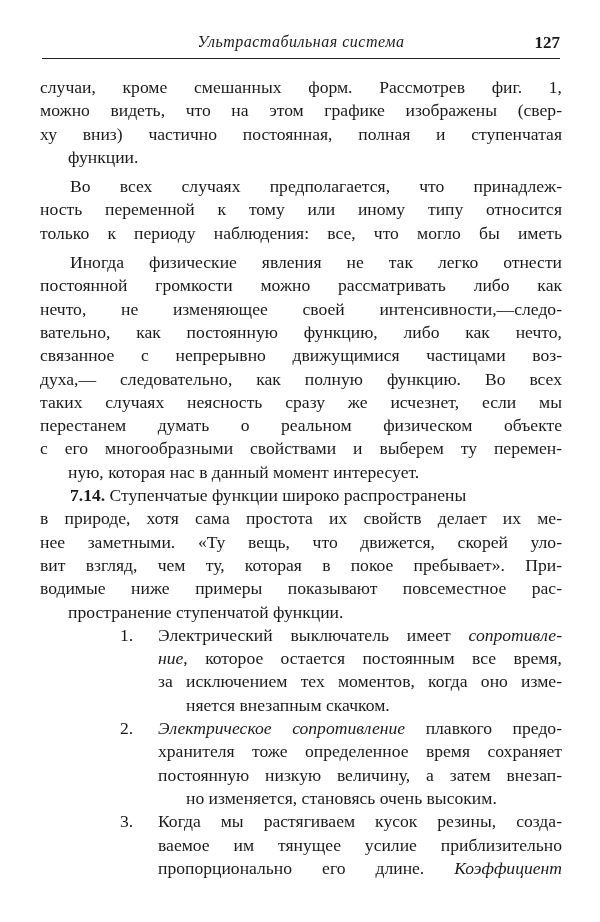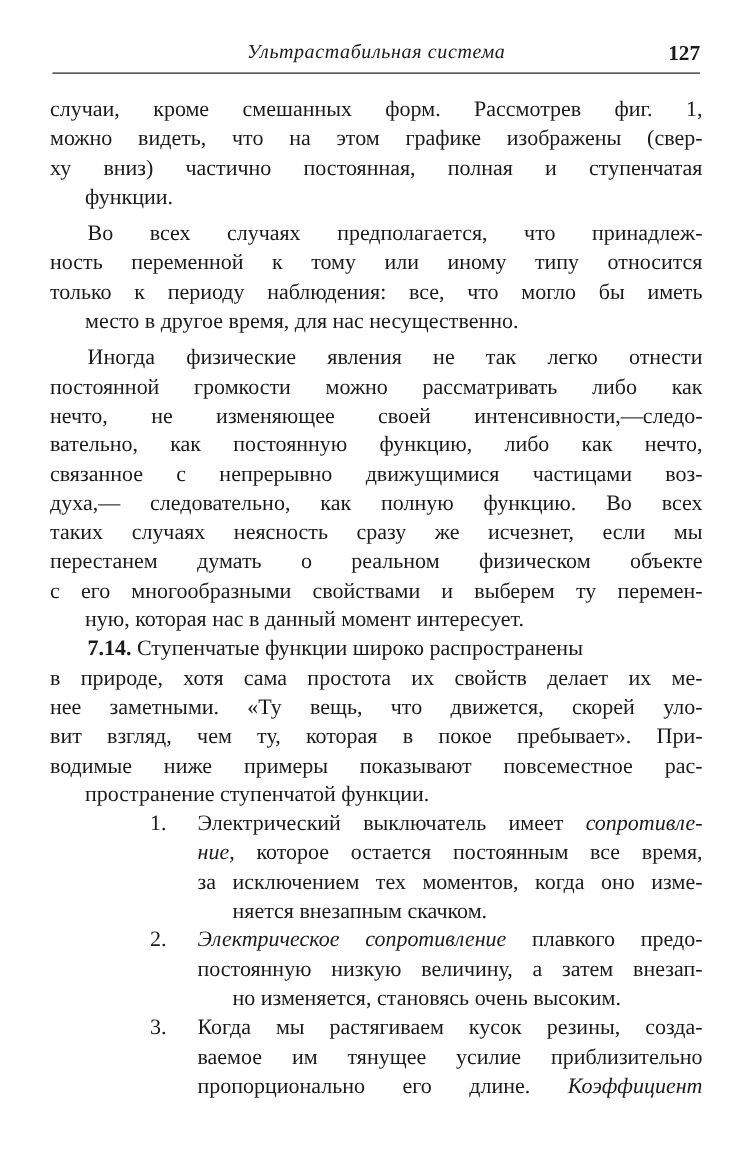--- a/index.html
+++ b/index.html
@@ -42,21 +42,20 @@
       <span class="line">можно видеть, что на этом графике изображены (свер-</span>
       <span class="line">ху вниз) частично постоянная, полная и ступенчатая</span>
       <span class="line last">функции.</span>
     </div>
     <div class="para-gap"></div>
 
     <div>
       <span class="line indent">Во всех случаях предполагается, что принадлеж-</span>
       <span class="line">ность переменной к тому или иному типу относится</span>
       <span class="line">только к периоду наблюдения: все, что могло бы иметь</span>
-      <span class="line last">место в другое время, для нас несущественно.</span>
     </div>
     <div class="para-gap"></div>
 
     <div>
       <span class="line indent">Иногда физические явления не так легко отнести</span>
       <span class="line">постоянной громкости можно рассматривать либо как</span>
       <span class="line">нечто, не изменяющее своей интенсивности,—следо-</span>
       <span class="line">вательно, как постоянную функцию, либо как нечто,</span>
       <span class="line">связанное с непрерывно движущимися частицами воз-</span>
       <span class="line">духа,— следовательно, как полную функцию. Во всех</span>
@@ -87,20 +86,21 @@
           <span class="it">ние</span><span>, которое остается постоянным все время,</span>
         </div>
         <span class="line list-line">за исключением тех моментов, когда оно изме-</span>
         <span class="line list-line last">няется внезапным скачком.</span>
       </div>
 
       <div>
         <div class="line list-first">
           <span class="list-num">2.</span><span class="it">Электрическое сопротивление</span><span> плавкого предо-</span>
         </div>
+        <span class="line list-line">хранителя тоже определенное время сохраняет</span>
         <span class="line list-line">постоянную низкую величину, а затем внезап-</span>
         <span class="line list-line last">но изменяется, становясь очень высоким.</span>
       </div>
 
       <div>
         <div class="line list-first">
           <span class="list-num">3.</span><span>Когда мы растягиваем кусок резины, созда-</span>
         </div>
         <span class="line list-line">ваемое им тянущее усилие приблизительно</span>
         <div class="line list-line">

